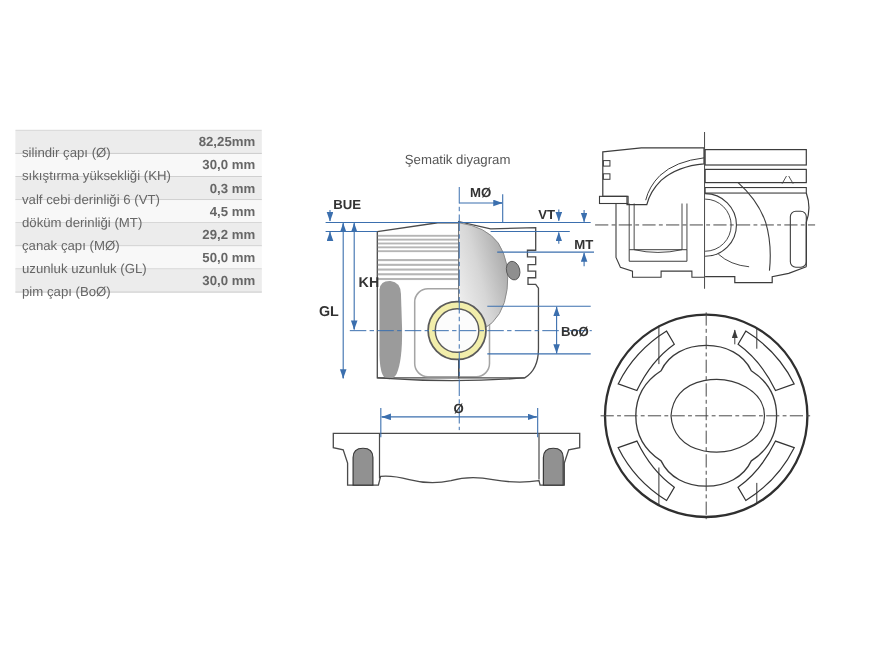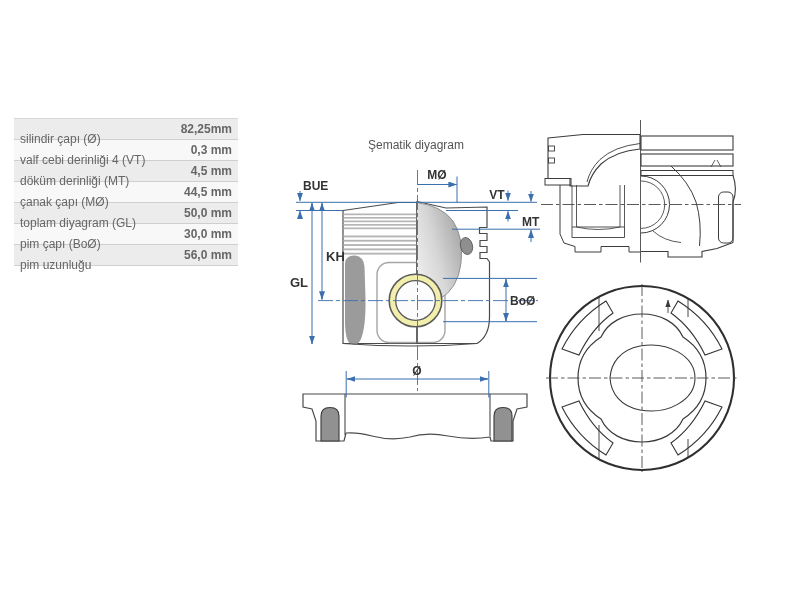--- a/index.html
+++ b/index.html
@@ -40,51 +40,51 @@
 <body>
 
 <div class="page">
 
   <div class="spec-table" id="spec-table">
     <div class="spec-row">
       <span class="lbl">silindir çapı (Ø)</span>
       <span class="val">82,25mm</span>
     </div>
 
-
-
-    <div class="spec-row">
-      <span class="lbl">valf cebi derinliği 4 (VT)</span>
+    <div class="spec-row">
+      <span class="lbl">sıkıştırma yüksekliği (KH)</span>
+      <span class="val">30,0 mm</span>
+    </div>
+
+
+    <div class="spec-row">
+      <span class="lbl">valf cebi derinliği 6 (VT)</span>
       <span class="val">0,3 mm</span>
     </div>
 
     <div class="spec-row">
       <span class="lbl">döküm derinliği (MT)</span>
       <span class="val">4,5 mm</span>
     </div>
 
     <div class="spec-row">
       <span class="lbl">çanak çapı (MØ)</span>
-      <span class="val">44,5 mm</span>
-    </div>
-
-    <div class="spec-row">
-      <span class="lbl">toplam diyagram (GL)</span>
+      <span class="val">29,2 mm</span>
+    </div>
+
+    <div class="spec-row">
+      <span class="lbl">uzunluk uzunluk (GL)</span>
       <span class="val">50,0 mm</span>
     </div>
 
     <div class="spec-row">
       <span class="lbl">pim çapı (BoØ)</span>
       <span class="val">30,0 mm</span>
     </div>
 
-    <div class="spec-row">
-      <span class="lbl">pim uzunluğu</span>
-      <span class="val">56,0 mm</span>
-    </div>
 
 
   </div>
 
   <div class="diagram-title">Şematik diyagram</div>
 
   <svg width="800" height="600" viewBox="0 0 800 600">
     <defs>
       <marker id="arB" markerWidth="9" markerHeight="7" refX="8" refY="3" orient="auto">
         <path d="M0,0 L8.5,3 L0,6 Z" class="mkb"></path>

